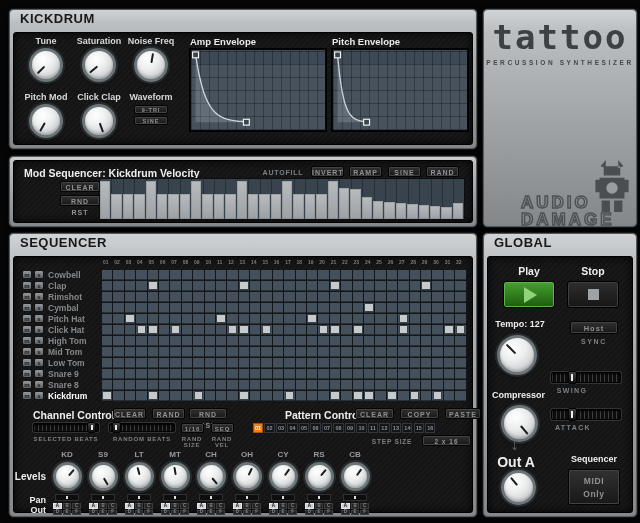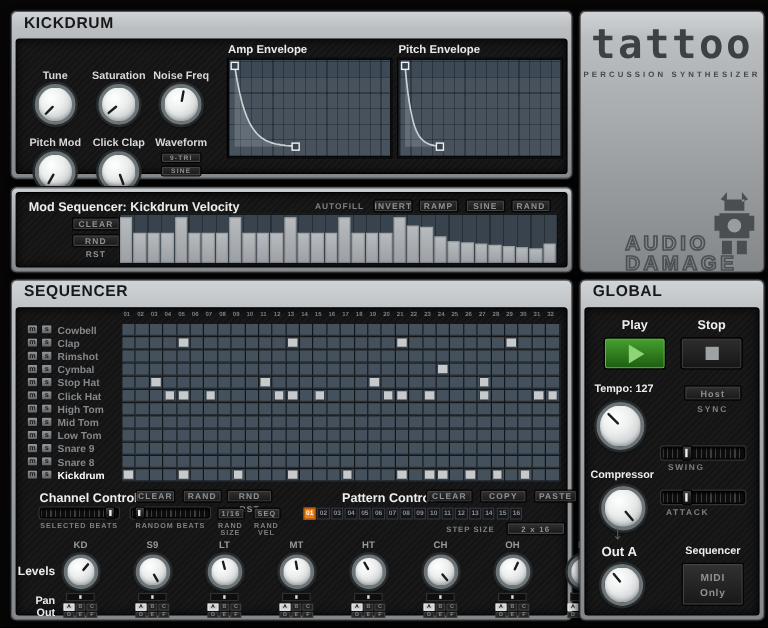--- a/index.html
+++ b/index.html
@@ -14,21 +14,21 @@
          background-image:repeating-linear-gradient(135deg,rgba(255,255,255,.02) 0 2px,transparent 2px 4px);
          border:1px solid #000;border-radius:3px;box-shadow:inset 0 0 8px rgba(0,0,0,.85);}
   .hashdr{top:23px;} .nohdr{top:4px;}
 
   
   .knob{position:relative;margin:2px auto 0;border-radius:50%;
         background:radial-gradient(circle at 38% 30%,#ffffff 0%,#eceeee 40%,#cdd0d2 72%,#b0b3b5 100%);
         border:3px solid #6d7478;box-shadow:0 0 0 2px #262b2e,0 2px 3px rgba(0,0,0,.7),inset 0 -2px 3px rgba(0,0,0,.2);}
   .kptr{position:absolute;inset:0;}
   .kptr::before{content:"";position:absolute;left:50%;top:7%;width:2px;height:36%;margin-left:-1px;background:#1c1c1c;border-radius:1px;}
-  .kcell{position:absolute;width:56px;text-align:center;margin-top:22px;}
+  .kcell{position:absolute;width:56px;text-align:center;}
   .klabel{font-weight:bold;font-size:9px;color:#d6d8d9;}
 
   
   .btn{position:absolute;background:linear-gradient(#313131,#181818);border:1px solid #040404;
        box-shadow:inset 0 0 0 1px #424242;border-radius:2px;color:#8f9295;
        font-weight:bold;font-size:7px;letter-spacing:1px;text-align:center;}
   .lbl{position:absolute;color:#7d8185;font-weight:bold;font-size:6px;letter-spacing:.8px;text-align:center;}
   .wlbl{position:absolute;color:#eceded;font-weight:bold;font-size:10.5px;}
 
   
@@ -65,21 +65,21 @@
   .cell{height:10px;background:#44505b;border-right:1px solid rgba(8,12,16,.85);box-shadow:inset 0 -1px 0 rgba(0,0,0,.4);}
   .cell.on::after{content:"";display:block;width:7.5px;height:7.5px;margin:1px auto 0;background:#c7cacd;box-shadow:0 0 1px #000;}
 
   
   #patslots{position:absolute;left:239px;top:166px;display:flex;}
   .pat{width:10.2px;height:9.5px;margin-right:1.3px;background:#141519;border:1px solid #33363b;color:#8d9093;
        font-weight:bold;font-size:5.5px;line-height:8px;text-align:center;}
   .pat.active{background:#ef7e18;border-color:#a85606;color:#fff;}
 
   
-  #mixer{position:absolute;left:35px;top:193px;display:flex;gap:24px;}
+  #mixer{position:absolute;left:35px;top:193px;display:flex;}
   .mixcol{width:36px;text-align:center;}
   .mixname{font-weight:bold;font-size:8px;color:#97999c;height:10px;}
   .pan{width:24px;height:7px;margin:3px auto 2px;background:#0e0e0e;border:1px solid #303030;position:relative;}
   .pan::after{content:"";position:absolute;left:50%;top:1px;bottom:1px;width:2px;margin-left:-1px;background:#dedede;}
   .outgrid{display:grid;grid-template-columns:repeat(3,8.6px);grid-auto-rows:5.6px;gap:1px;justify-content:center;}
   .outcell{background:#232323;border:1px solid #3c3c3c;color:#85888b;font-weight:bold;font-size:4.5px;line-height:4.5px;
            display:flex;align-items:center;justify-content:center;}
   .outcell.sel{background:#cdd0d2;border-color:#e8e8e8;color:#0a0a0a;}
 
   
@@ -406,21 +406,21 @@
               <div class="cell"></div>
               <div class="cell"></div>
               <div class="cell"></div>
               <div class="cell"></div>
               <div class="cell"></div>
             </div>
           </div>
           <div class="seqrow">
             <div class="ms">m</div>
             <div class="ms">s</div>
-            <div class="rowlbl">Stop Hat</div>
+            <div class="rowlbl">Pitch Hat</div>
             <div class="cells">
               <div class="cell"></div>
               <div class="cell"></div>
               <div class="cell on"></div>
               <div class="cell"></div>
               <div class="cell"></div>
               <div class="cell"></div>
               <div class="cell"></div>
               <div class="cell"></div>
               <div class="cell"></div>
@@ -830,83 +830,68 @@
             <div class="outgrid">
               <div class="outcell sel">A</div>
               <div class="outcell">B</div>
               <div class="outcell">C</div>
               <div class="outcell">D</div>
               <div class="outcell">E</div>
               <div class="outcell">F</div>
             </div>
           </div>
           <div class="mixcol">
-            <div class="mixname">HT</div>
+            <div class="mixname">CH</div>
             <div class="knob" style="height: 29px; width: 29px;">
-              <div class="kptr" style="transform: rotate(-30deg);"></div>
+              <div class="kptr" style="transform: rotate(140deg);"></div>
             </div>
             <div class="pan"></div>
             <div class="outgrid">
               <div class="outcell sel">A</div>
               <div class="outcell">B</div>
               <div class="outcell">C</div>
               <div class="outcell">D</div>
               <div class="outcell">E</div>
               <div class="outcell">F</div>
             </div>
           </div>
           <div class="mixcol">
-            <div class="mixname">CH</div>
+            <div class="mixname">OH</div>
             <div class="knob" style="height: 29px; width: 29px;">
-              <div class="kptr" style="transform: rotate(140deg);"></div>
+              <div class="kptr" style="transform: rotate(25deg);"></div>
             </div>
             <div class="pan"></div>
             <div class="outgrid">
               <div class="outcell sel">A</div>
               <div class="outcell">B</div>
               <div class="outcell">C</div>
               <div class="outcell">D</div>
               <div class="outcell">E</div>
               <div class="outcell">F</div>
             </div>
           </div>
           <div class="mixcol">
-            <div class="mixname">OH</div>
+            <div class="mixname">CY</div>
             <div class="knob" style="height: 29px; width: 29px;">
-              <div class="kptr" style="transform: rotate(25deg);"></div>
+              <div class="kptr" style="transform: rotate(35deg);"></div>
             </div>
             <div class="pan"></div>
             <div class="outgrid">
               <div class="outcell sel">A</div>
               <div class="outcell">B</div>
               <div class="outcell">C</div>
               <div class="outcell">D</div>
               <div class="outcell">E</div>
               <div class="outcell">F</div>
             </div>
           </div>
           <div class="mixcol">
             <div class="mixname">RS</div>
             <div class="knob" style="height: 29px; width: 29px;">
               <div class="kptr" style="transform: rotate(40deg);"></div>
-            </div>
-            <div class="pan"></div>
-            <div class="outgrid">
-              <div class="outcell sel">A</div>
-              <div class="outcell">B</div>
-              <div class="outcell">C</div>
-              <div class="outcell">D</div>
-              <div class="outcell">E</div>
-              <div class="outcell">F</div>
-            </div>
-          </div>
-          <div class="mixcol">
-            <div class="mixname">CY</div>
-            <div class="knob" style="height: 29px; width: 29px;">
-              <div class="kptr" style="transform: rotate(35deg);"></div>
             </div>
             <div class="pan"></div>
             <div class="outgrid">
               <div class="outcell sel">A</div>
               <div class="outcell">B</div>
               <div class="outcell">C</div>
               <div class="outcell">D</div>
               <div class="outcell">E</div>
               <div class="outcell">F</div>
             </div>
@@ -973,21 +958,21 @@
             <div class="kptr" style="transform: rotate(140deg);"></div>
           </div>
         </div>
       <div class="track" id="attack-slider" style="left:63px;top:152px;width:70px;height:11px;">
           <div class="handle" style="left: calc(27% - 2.4px);"></div>
         </div>
       <div class="lbl" style="left:63px;top:167px;width:44px;font-size:7px;letter-spacing:1.4px;">ATTACK</div>
 
       <div class="arrow" style="left:22px;top:176px;">↓</div>
 
-      <div class="wlbl" style="left:2px;top:197px;width:52px;text-align:center;font-size:11px;">Out A</div>
+      <div class="wlbl" style="left:2px;top:197px;width:52px;text-align:center;font-size:14px;">Out A</div>
       <div class="kslot" id="outa-knob-slot" style="left:11px;top:211px;width:38px;">
           <div class="knob" style="height: 35px; width: 35px;">
             <div class="kptr" style="transform: rotate(-40deg);"></div>
           </div>
         </div>
 
       <div class="wlbl" style="left:80px;top:197px;width:52px;text-align:center;font-size:9px;">Sequencer</div>
       <div class="btn" style="left:80px;top:212px;width:52px;height:36px;font-size:8.5px;letter-spacing:.6px;padding-top:5px;">
         <div style="line-height:13px;">MIDI</div>
         <div style="line-height:13px;">Only</div>

